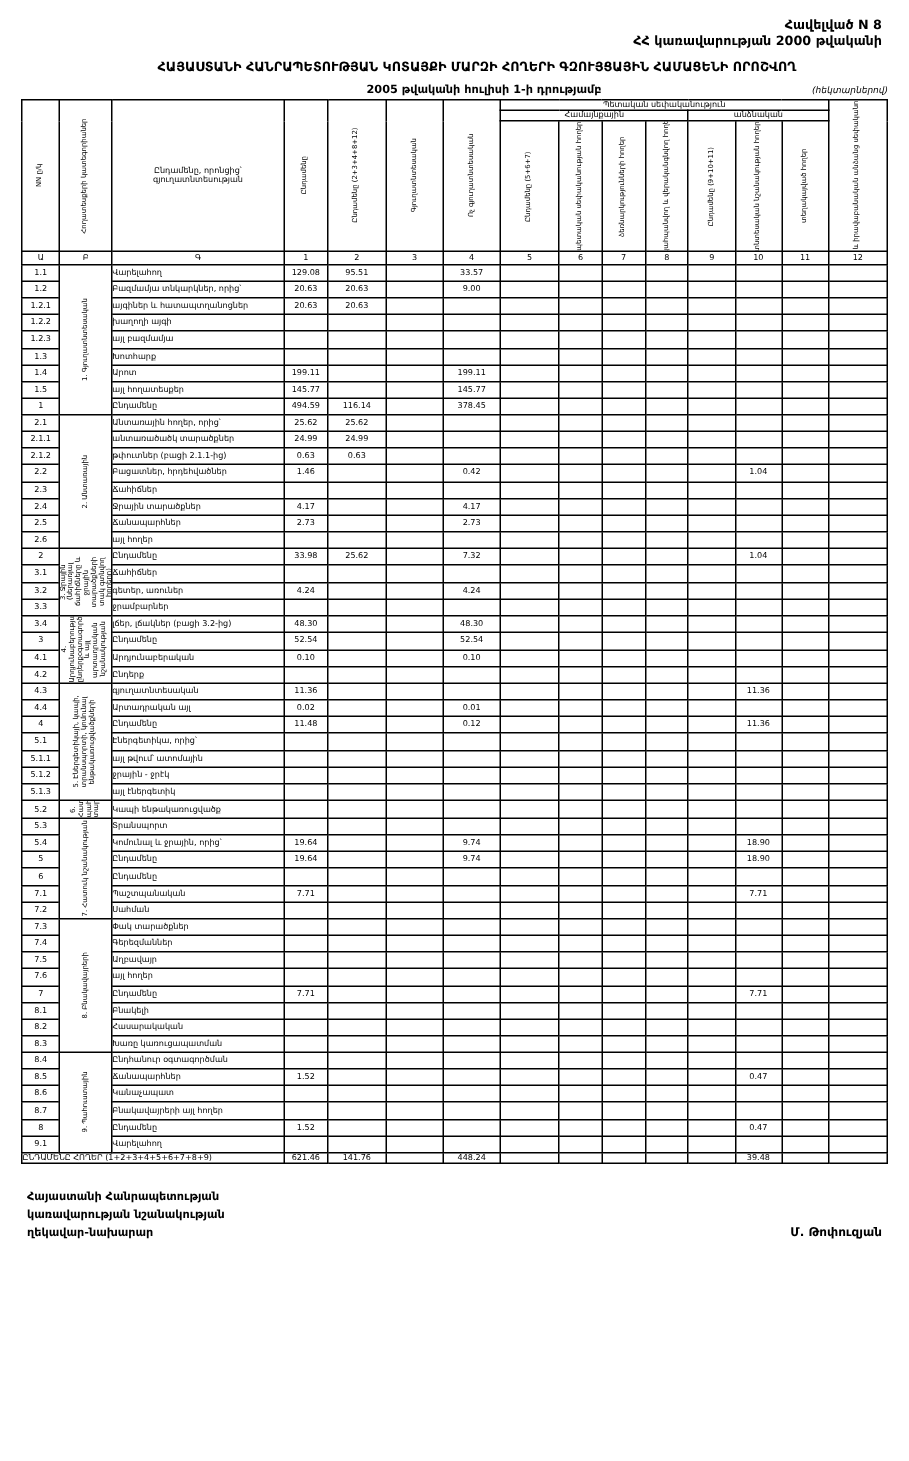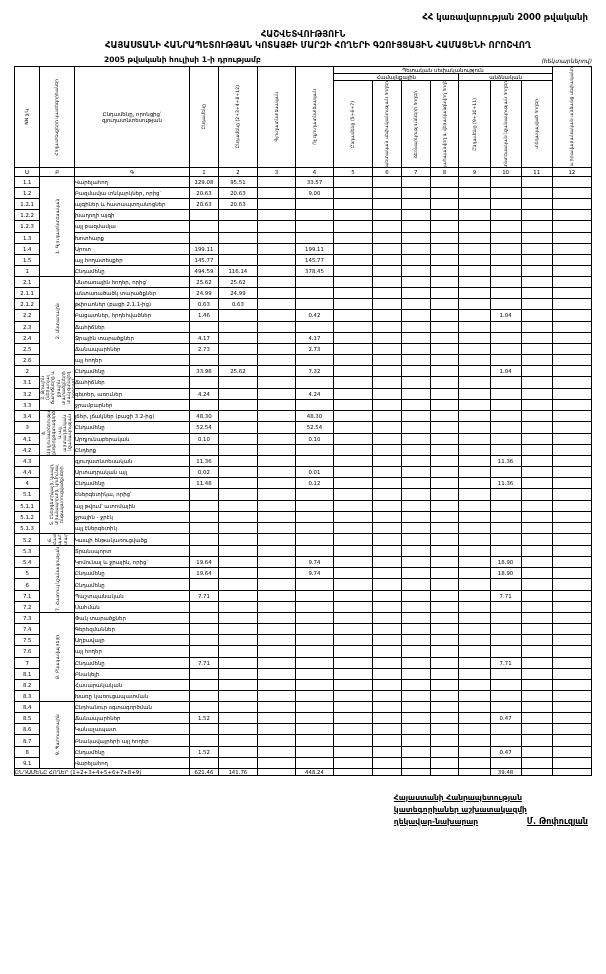--- a/index.html
+++ b/index.html
@@ -34,20 +34,21 @@
 
   .subtitle-row{
     display:flex;
     justify-content:space-between;
     align-items:flex-end;
     margin:4px 14px 2px 14px;
     font-size:7px;
   }
   .subtitle-center{
     flex:1;
+    text-align:center;
     font-weight:bold;
     font-size:7.5px;
   }
   .subtitle-right{
     font-size:6px;
     font-style:italic;
     white-space:nowrap;
   }
 
   table.grid{
@@ -112,38 +113,37 @@
   }
   .total-row td{font-weight:bold;font-size:5.2px;}
   .bold{font-weight:bold;}
 
   .footer{
     margin:16px 18px 0 18px;
     font-size:7.5px;
     line-height:12px;
     font-weight:bold;
     display:flex;
-    justify-content:flex-end;
+    justify-content:space-between;
     align-items:flex-end;
-    text-decoration:underline;
   }
   .footer .left div{white-space:nowrap;}
   .footer .right{font-size:8px;}
 </style>
 </head>
 <body>
 
 <div class="page">
 
   <div class="topright">
+    <div>Հավելված N 8</div>
     <div>ՀՀ կառավարության 2000 թվականի</div>
   </div>
 
   <div class="title-block">
-    <div class="t1">ՀԱՇՎԵՏՎՈՒԹՅՈՒՆ</div>
     <div class="t2">ՀԱՅԱՍՏԱՆԻ ՀԱՆՐԱՊԵՏՈՒԹՅԱՆ ԿՈՏԱՅՔԻ  ՄԱՐԶԻ ՀՈՂԵՐԻ ԳԶՈՒՅՑԱՅԻՆ ՀԱՄԱՑԵՆԻ ՈՐՈՇՎՈՂ</div>
   </div>
 
   <div class="subtitle-row">
     <div style="width:90px"></div>
     <div class="subtitle-center">2005 թվականի հուլիսի 1-ի դրությամբ</div>
     <div class="subtitle-right">(հեկտարներով)</div>
   </div>
 
   <table class="grid">
@@ -1171,19 +1171,19 @@
       <td class="num">39.48</td>
       <td class="num"></td>
       <td class="num"></td>
     </tr>
   </tbody>
     </table>
 
   <div class="footer">
     <div class="left">
       <div>Հայաստանի Հանրապետության</div>
-      <div>կատեգորիաներ աշխատակազմի</div>
+      <div>կառավարության նշանակության</div>
       <div>ղեկավար-նախարար</div>
     </div>
     <div class="right">Մ. Թոփուզյան</div>
   </div>
 
 </div>
 
 </body></html>

